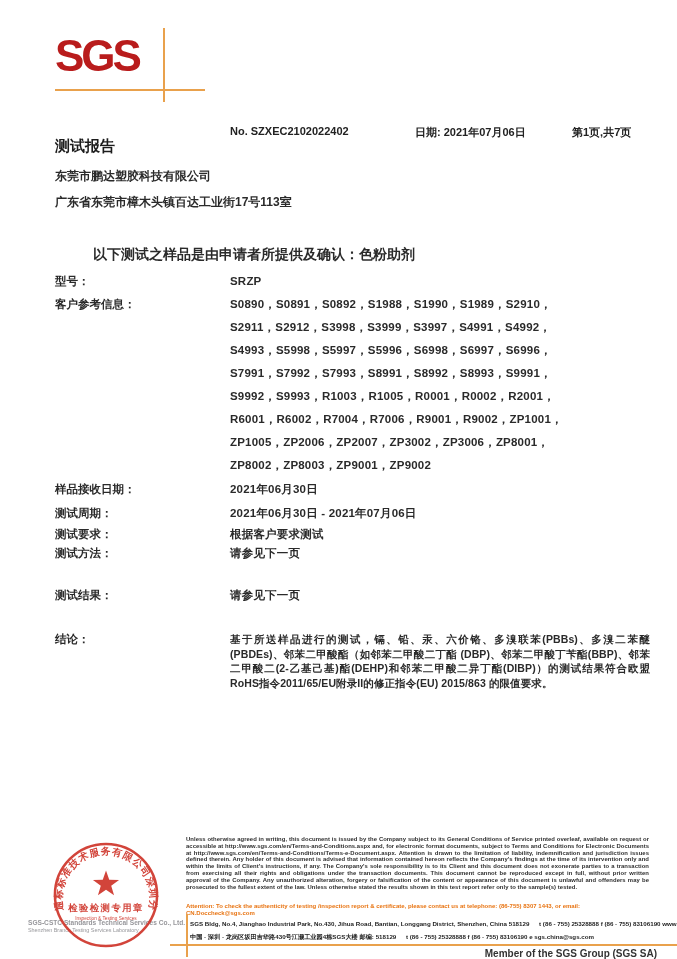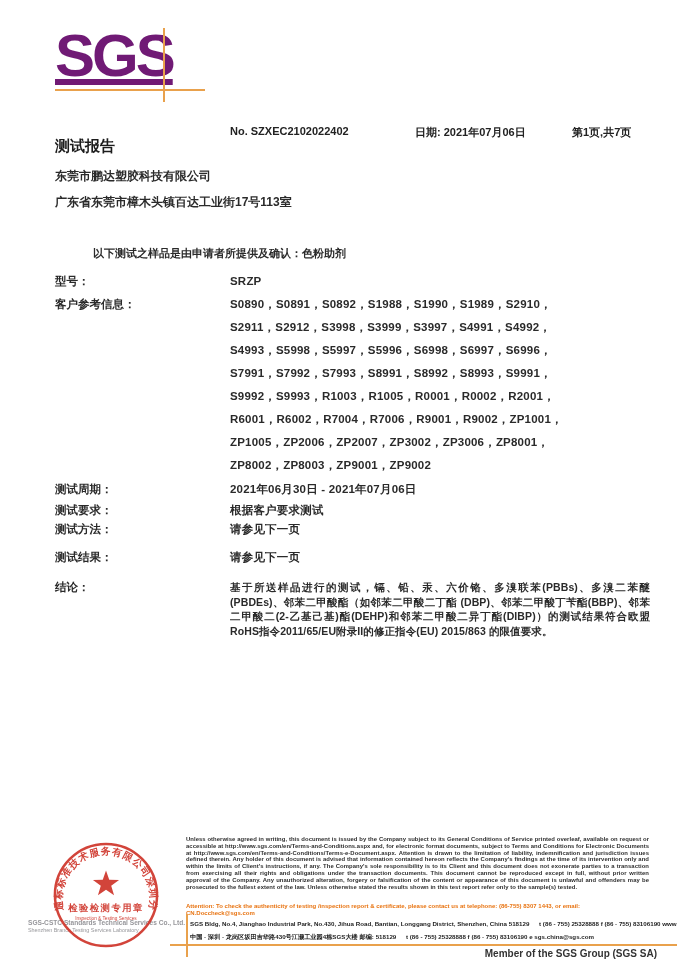--- a/index.html
+++ b/index.html
@@ -5,42 +5,42 @@
   html,body { margin:0; padding:0; background:#e9e9e9; }
   .page {
     position:relative; width:677px; height:959px; margin:0 auto;
     background:#ffffff; overflow:hidden;
     font-family:"Liberation Sans","DejaVu Sans",sans-serif;
     color:#222;
   }
   
   .logo-text {
     position:absolute; left:55px; top:30px;
-    font-size:60px; font-weight:bold; color:#701a75;
-    letter-spacing:-3px; line-height:52px;text-decoration:underline;
+    font-size:44px; font-weight:bold; color:#b91c1c;
+    letter-spacing:-3px; line-height:52px;
   }
   .logo-underline { position:absolute; left:55px; top:89px; width:150px; height:2px; background:#E9A14C; }
   .logo-vline    { position:absolute; left:163px; top:28px; width:2px; height:74px; background:#E9A14C; }
   
   .header-row { position:absolute; left:55px; top:122px; width:592px; height:20px; }
   .report-title { position:absolute; left:0; top:0; font-size:15px; font-weight:bold; color:#1c1c1c;margin-top:15px; }
   .report-no    { position:absolute; left:175px; top:3px; font-size:11px; font-weight:bold; }
   .report-date  { position:absolute; left:360px; top:3px; font-size:11px; font-weight:bold; }
   .report-page  { position:absolute; left:508px; top:3px; font-size:11px; font-weight:bold;margin-left:9px; }
   
   .company-block { position:absolute; left:55px; top:163px; font-size:12px; font-weight:bold; line-height:26px; color:#2a2a2a; }
   .company-block div { display:block; }
   
-  .statement { position:absolute; left:55px; top:246px; font-size:11px; font-weight:bold; color:#2a2a2a;padding-left:38px; }
+  .statement { position:absolute; left:55px; top:246px; font-size:14px; font-weight:bold; color:#2a2a2a;padding-left:38px; }
   
   .fields { position:absolute; left:55px; top:269px; width:595px; font-size:11.5px; font-weight:bold; color:#2a2a2a; }
   .field-row { display:flex; line-height:24px; }
   .field-row.h24 { min-height:24px; }
   .field-row.h19 { min-height:19px; line-height:19px; }
-  .field-row.mt6 { margin-top:6px; }
+  .field-row.mt6 { margin-top:20px; }
   .field-label { flex:0 0 175px; }
   .field-value { flex:1; letter-spacing:0.2px; }
   .code-line { display:block; line-height:23px; }
   .conclusion-text {
     display:block; width:418px; font-size:10.5px; line-height:14.5px;
     padding-top:5px; text-align:justify; letter-spacing:0.1px;
   }
   
   .legal {
     position:absolute; left:186px; top:836px; width:463px;
@@ -99,20 +99,24 @@
         <span class="code-line">S2911，S2912，S3998，S3999，S3997，S4991，S4992，</span>
         <span class="code-line">S4993，S5998，S5997，S5996，S6998，S6997，S6996，</span>
         <span class="code-line">S7991，S7992，S7993，S8991，S8992，S8993，S9991，</span>
         <span class="code-line">S9992，S9993，R1003，R1005，R0001，R0002，R2001，</span>
         <span class="code-line">R6001，R6002，R7004，R7006，R9001，R9002，ZP1001，</span>
         <span class="code-line">ZP1005，ZP2006，ZP2007，ZP3002，ZP3006，ZP8001，</span>
         <span class="code-line">ZP8002，ZP8003，ZP9001，ZP9002</span>
       </span>
     </div>
 
+    <div class="field-row h24">
+      <span class="field-label">样品接收日期：</span>
+      <span class="field-value">2021年06月30日</span>
+    </div>
 
     <div class="field-row h24">
       <span class="field-label">测试周期：</span>
       <span class="field-value">2021年06月30日 - 2021年07月06日</span>
     </div>
 
     <div class="field-row h19">
       <span class="field-label">测试要求：</span>
       <span class="field-value">根据客户要求测试</span>
     </div>

